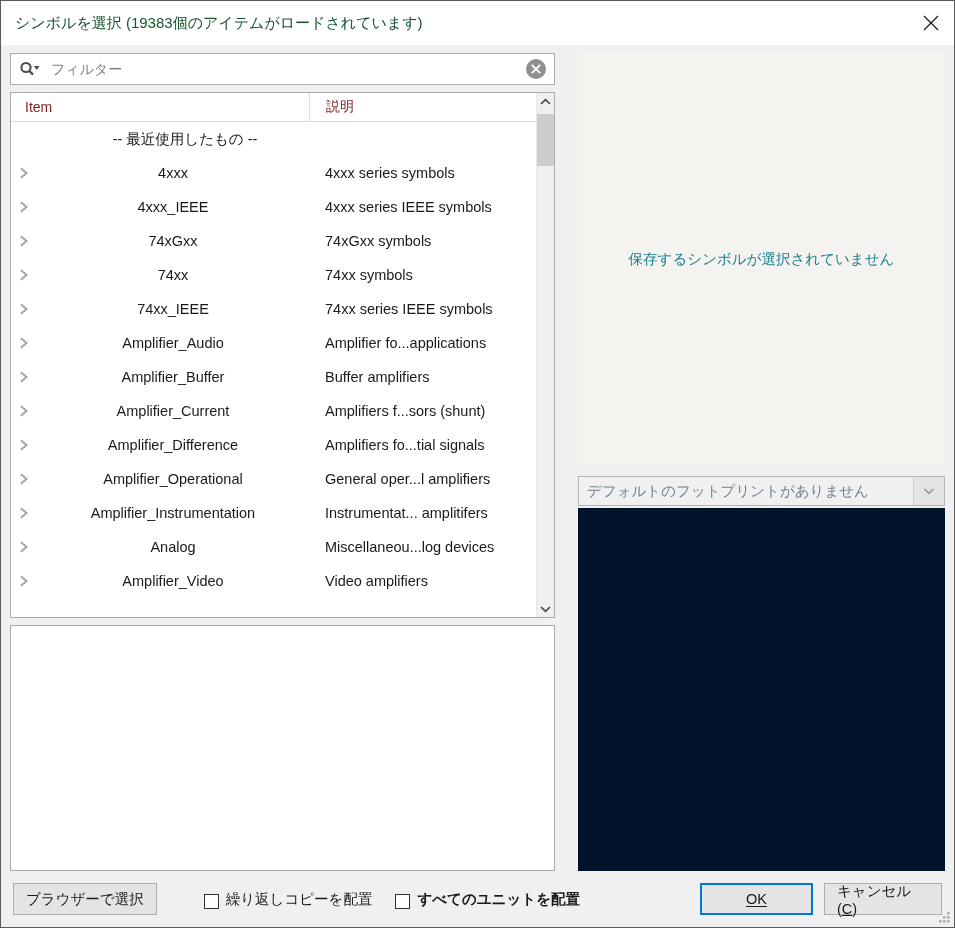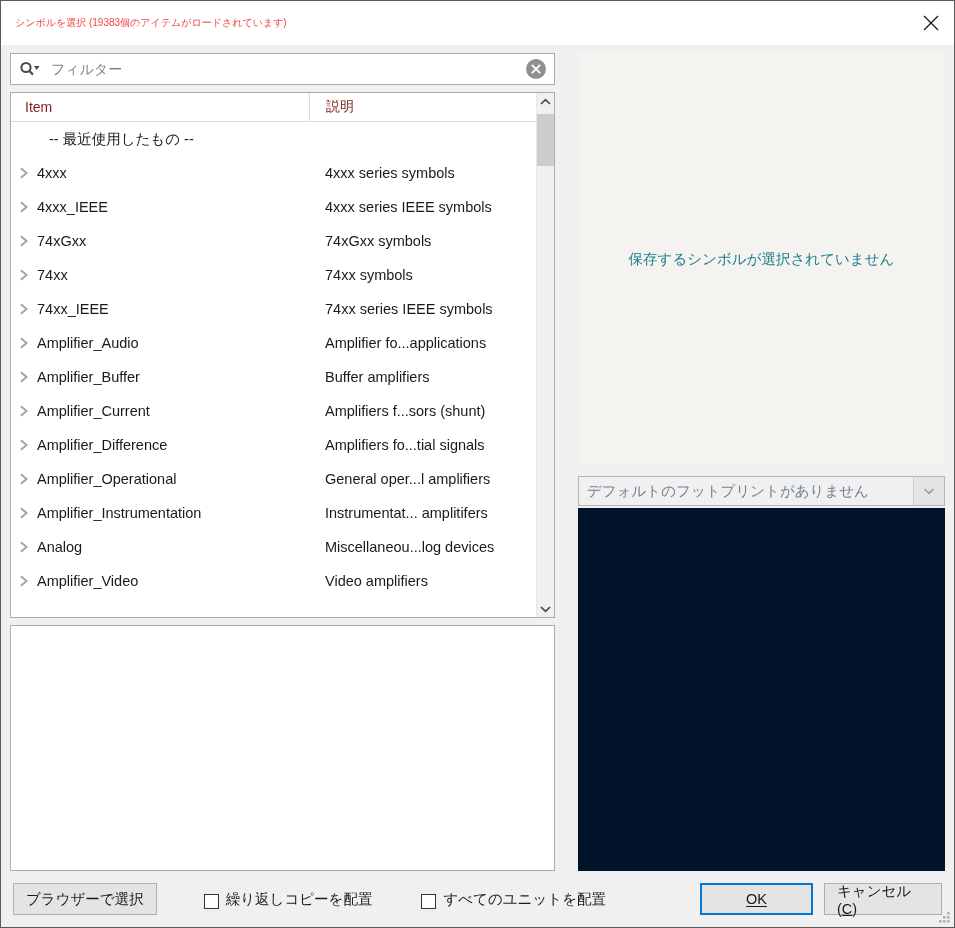--- a/index.html
+++ b/index.html
@@ -35,22 +35,22 @@
     height: 44px;
     min-height: 44px;
     background: #ffffff;
     display: flex;
     align-items: center;
     justify-content: space-between;
     padding: 0 0 0 14px;
     box-sizing: border-box;
   }
   #title-text {
-    font-size: 10px;
-    color: #ef4444;
+    font-size: 15px;
+    color: #14532d;
     white-space: nowrap;
   }
   #close-button {
     width: 46px;
     height: 43px;
     display: flex;
     align-items: center;
     justify-content: center;
     cursor: pointer;
   }
@@ -155,20 +155,21 @@
     align-items: center;
     justify-content: center;
     cursor: pointer;
   }
   .tree-row .no-expander { width: 26px; min-width: 26px; }
   .tree-row .name {
     width: 272px;
     min-width: 272px;
     overflow: hidden;
     text-overflow: ellipsis;
+    text-align: center;
   }
   .tree-row .desc {
     flex: 1;
     padding-left: 16px;
     overflow: hidden;
     text-overflow: ellipsis;
   }
   .tree-row.section .name {
     padding-left: 12px;
     color: #1a1a1a;
@@ -308,21 +309,21 @@
   .chk-box {
     width: 15px;
     height: 15px;
     border: 1px solid #333333;
     background: #ffffff;
     box-sizing: border-box;
     margin-right: 7px;
     flex: 0 0 auto;
   }
   #chk-repeat { margin-left: 47px; }
-  #chk-allunits { margin-left: 49px; }
+  #chk-allunits { margin-left: 23px; font-weight: bold; }
   #ok-button {
     margin-left: auto;
     height: 32px;
     width: 113px;
     border: 2px solid #0078d7;
     background: #e4e4e4;
   }
   #ok-button .lbl u { text-underline-offset: 2px; }
   #cancel-button {
     margin-left: 11px;

